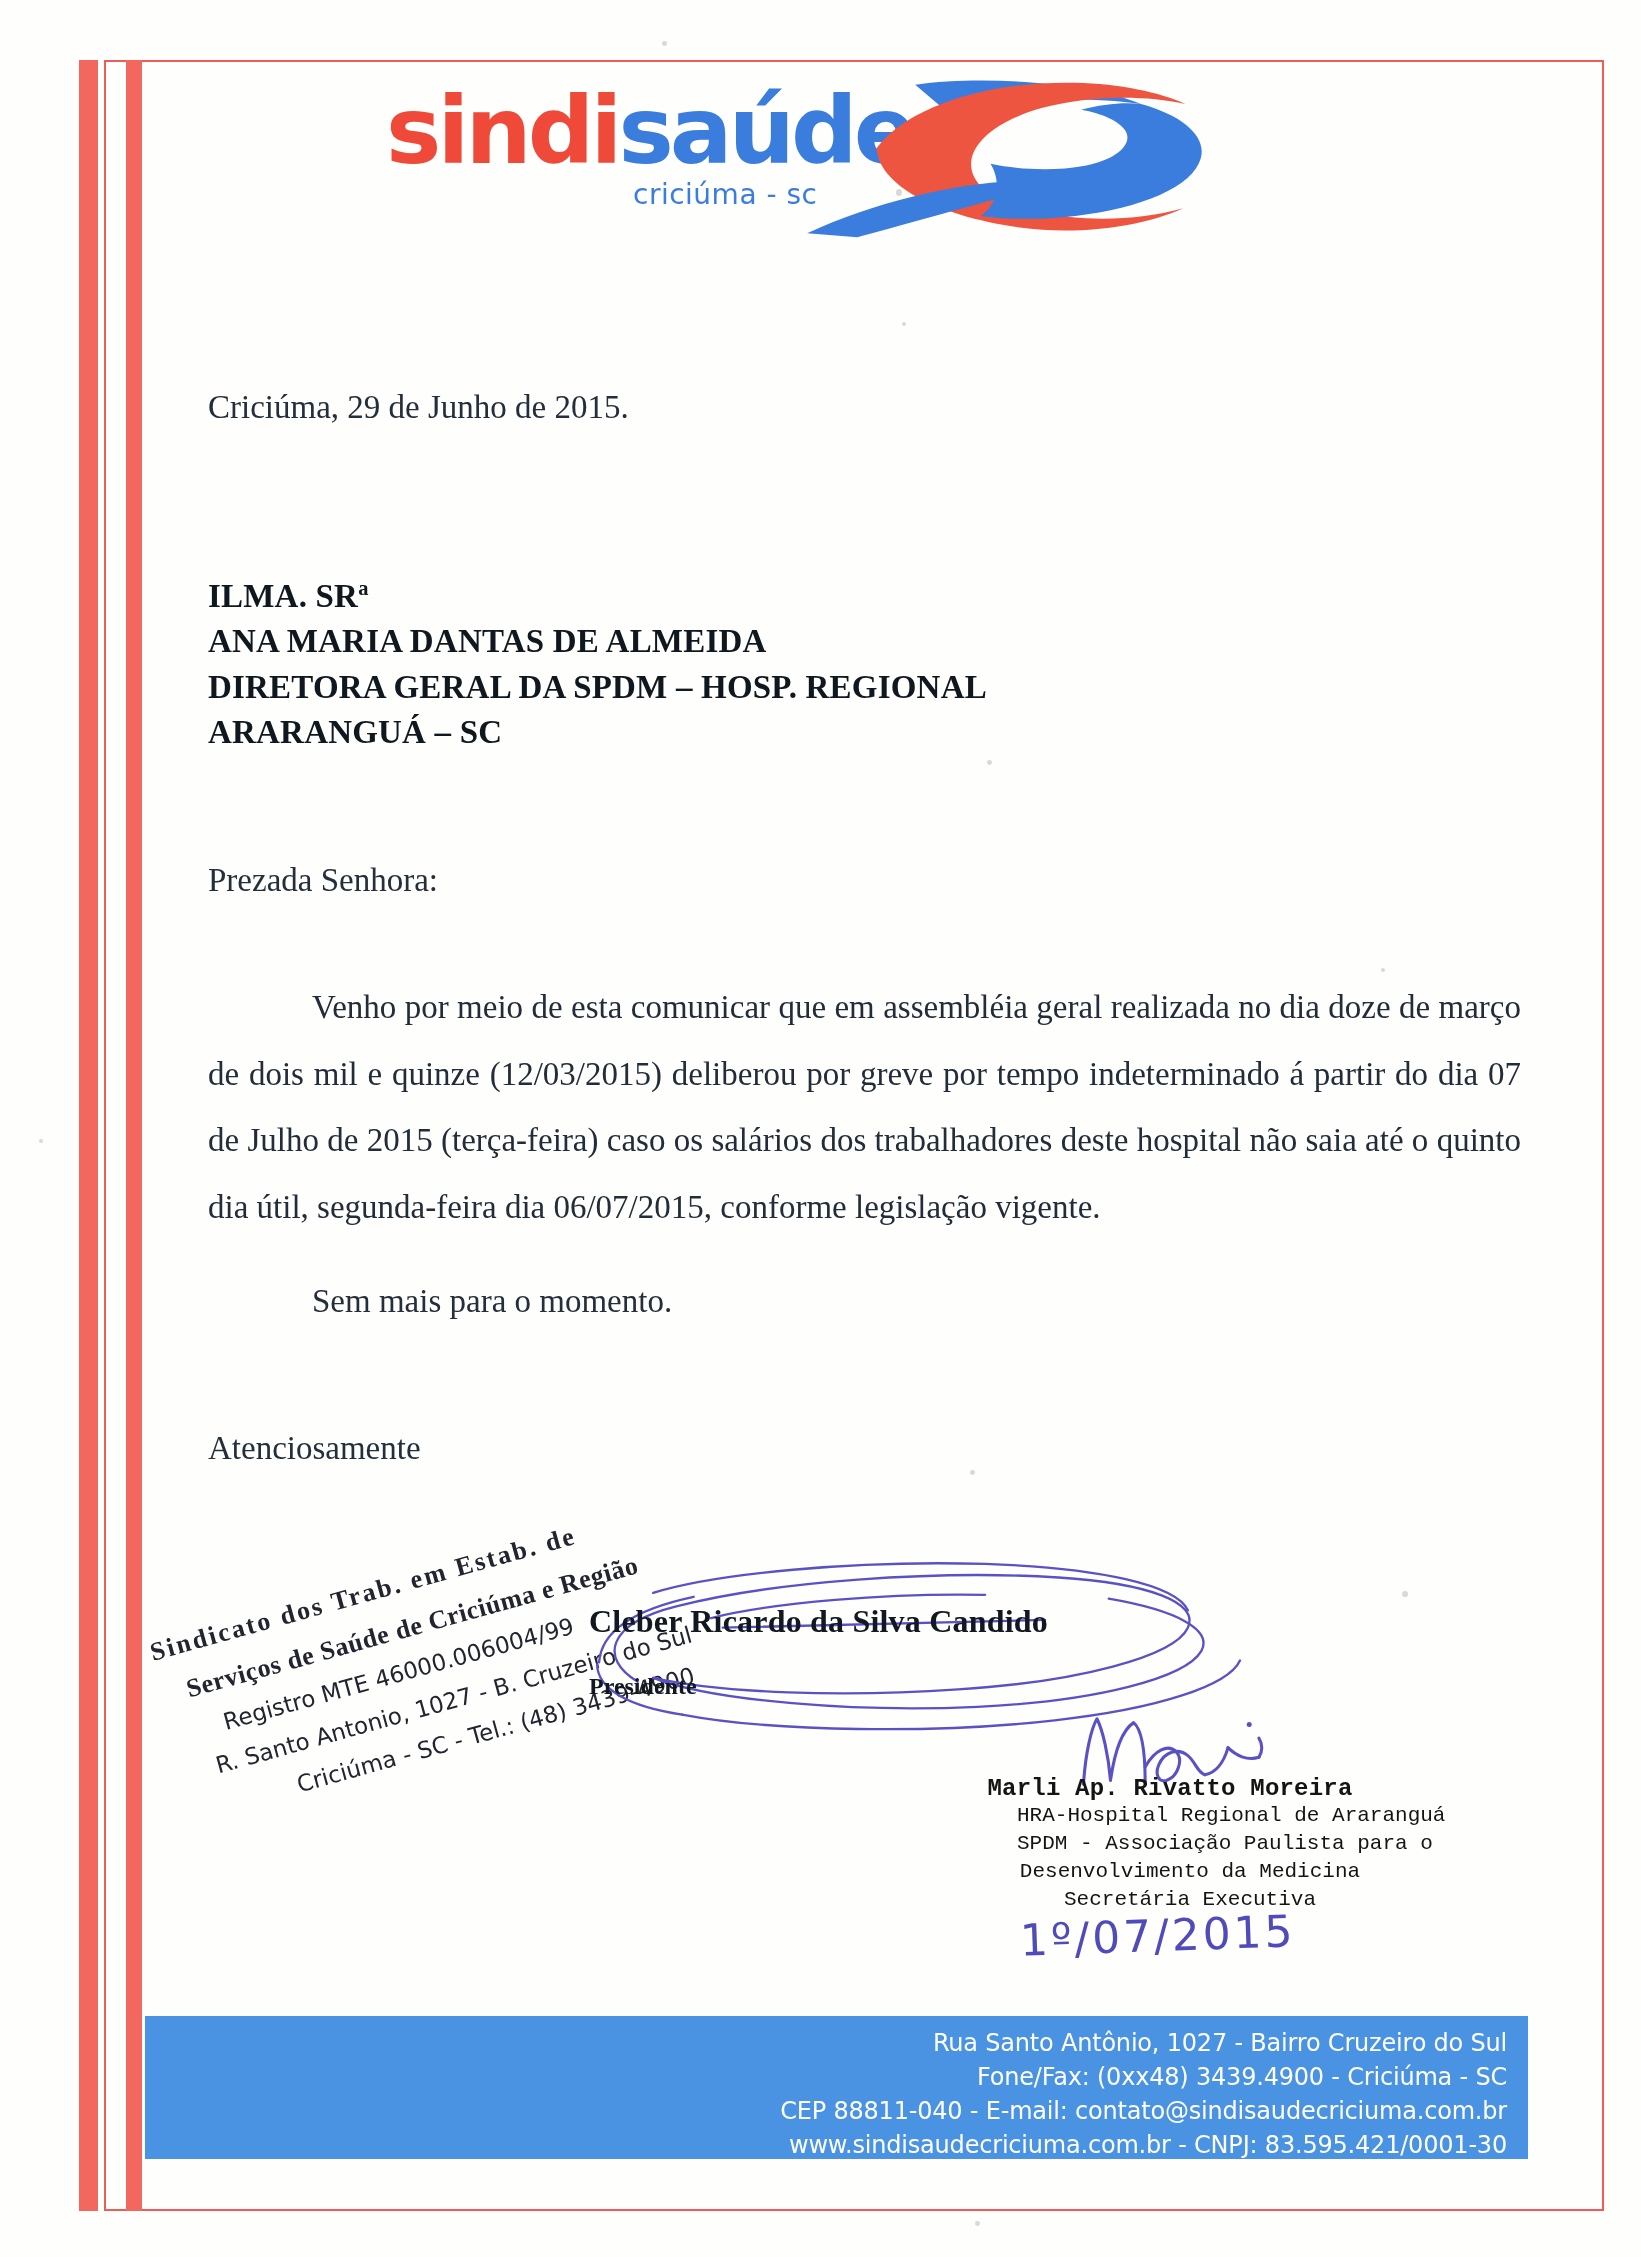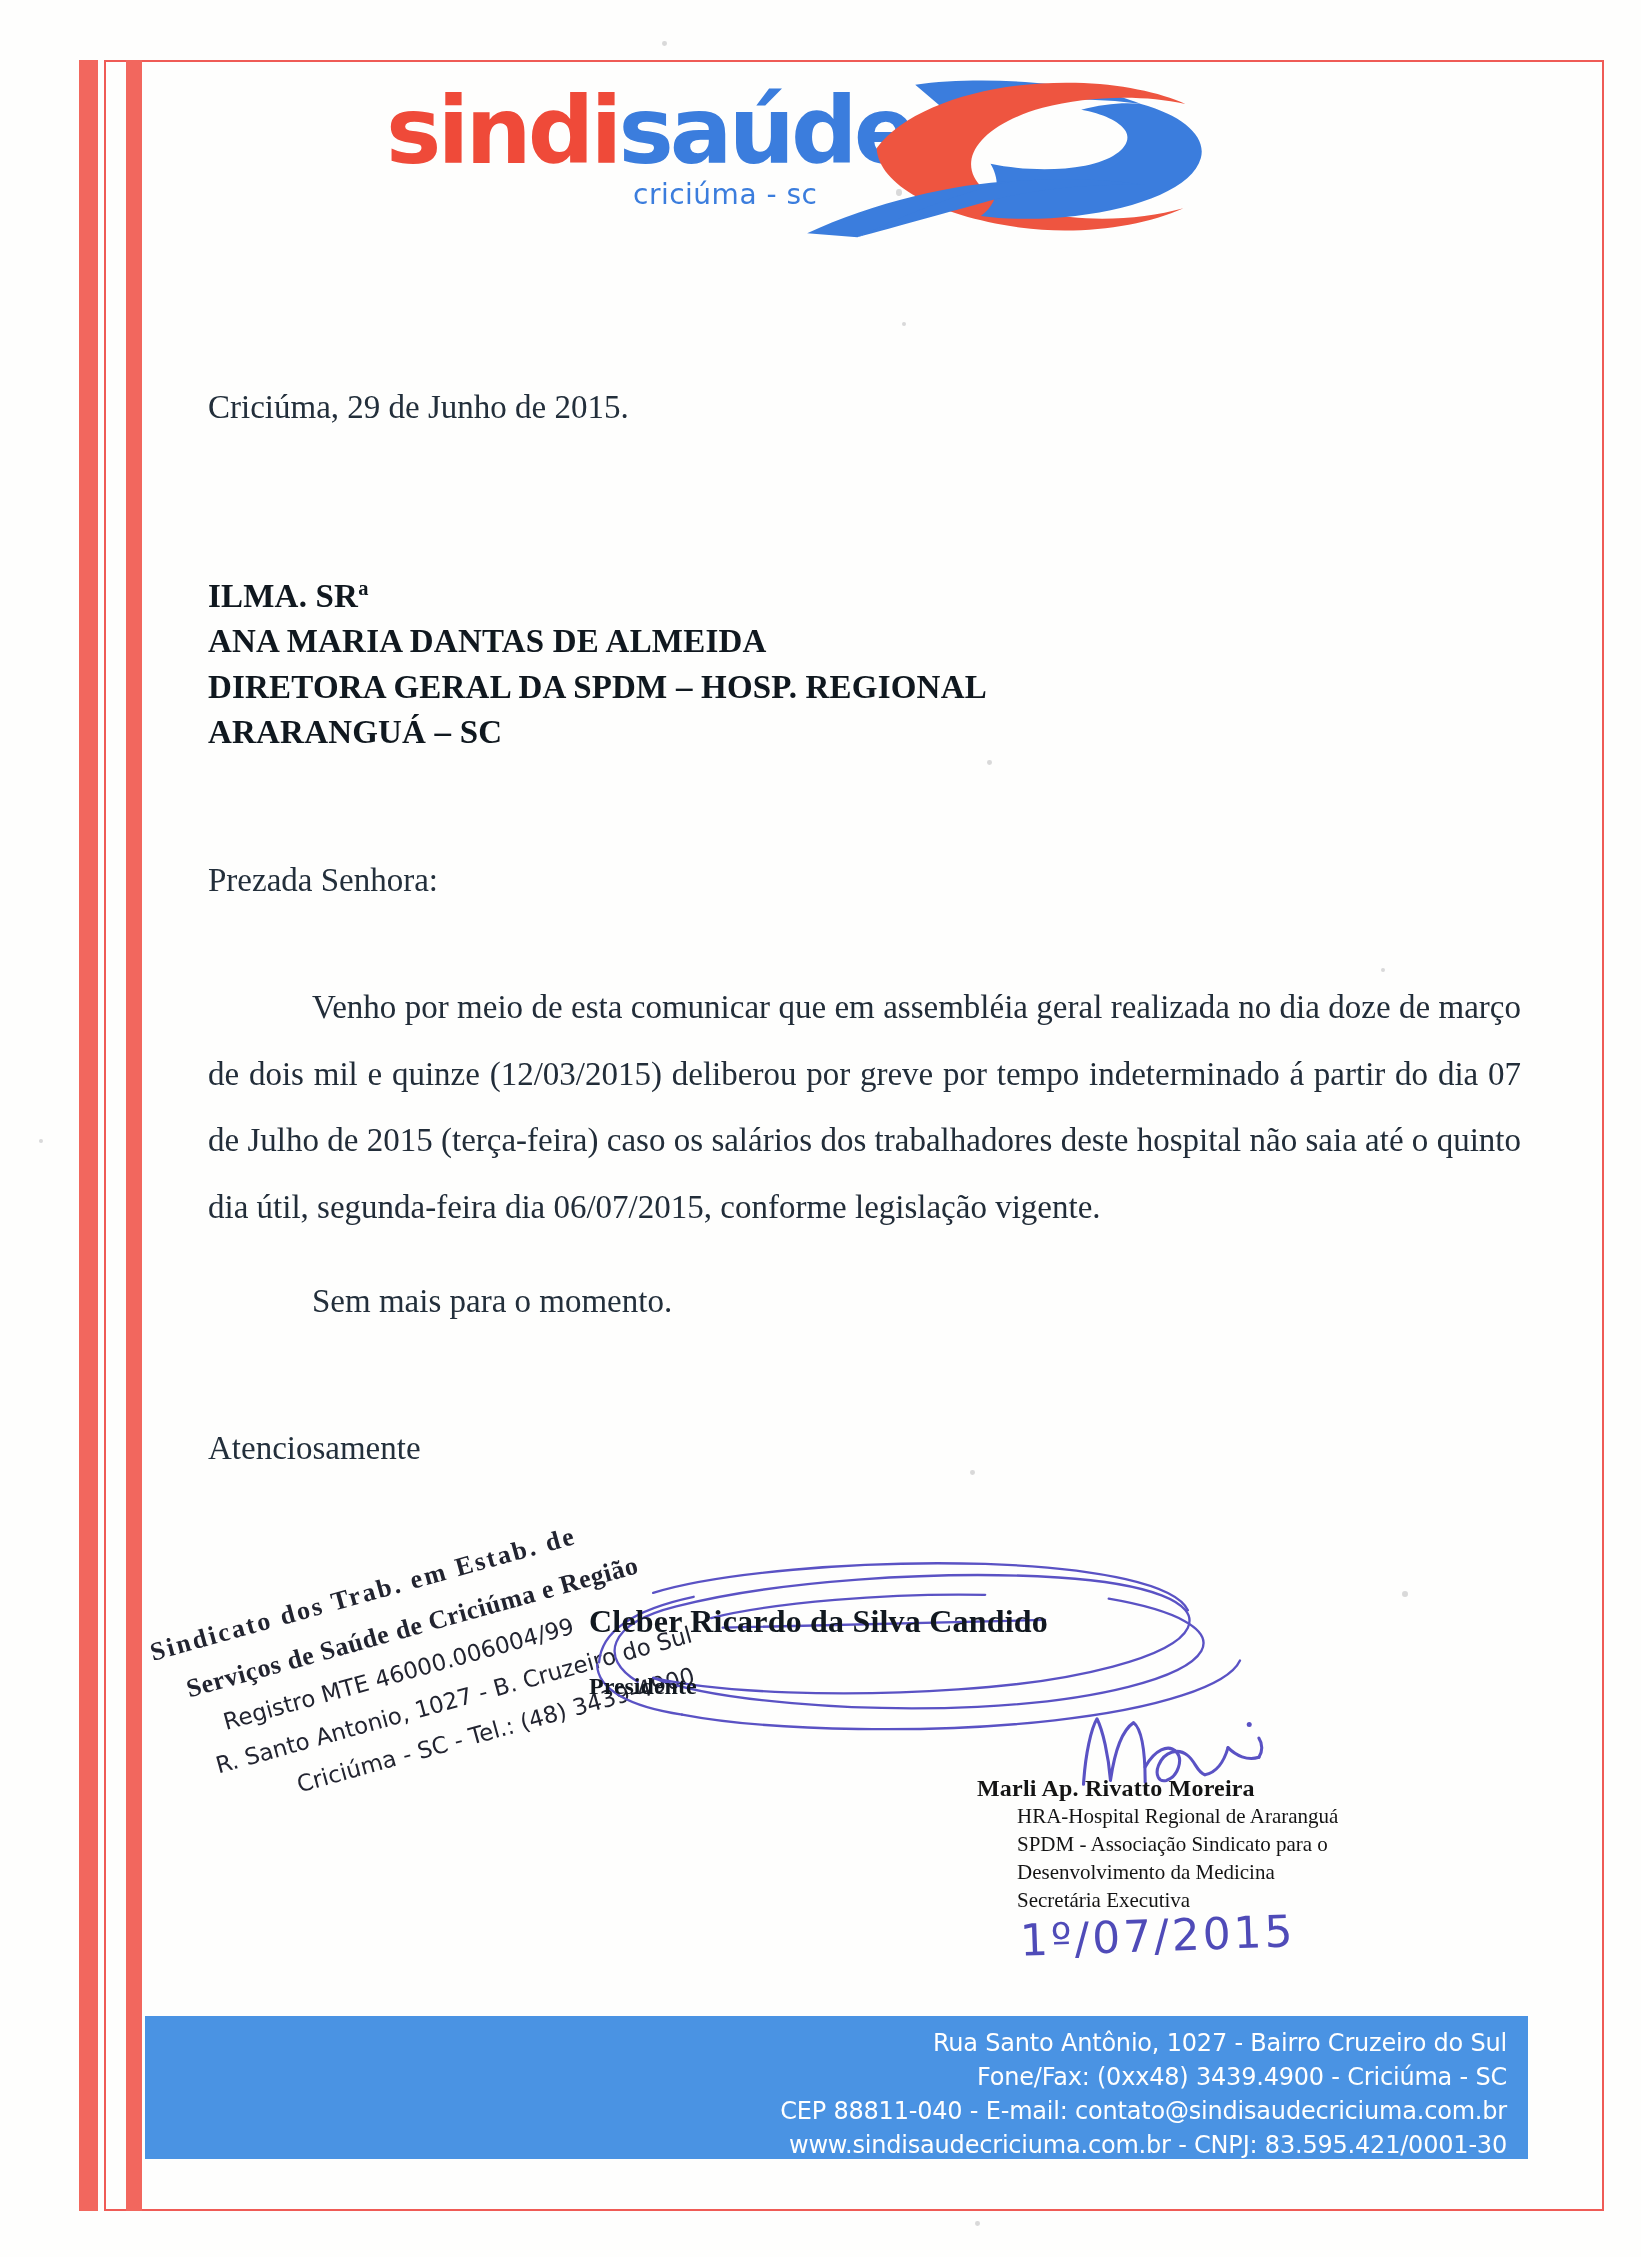--- a/index.html
+++ b/index.html
@@ -195,22 +195,22 @@
   #union-stamp .st-l3 { margin-left: 52px; }
   #union-stamp .st-l4 { margin-left: 33px; }
   #union-stamp .st-l5 { margin-left: 106px; }
   #union-stamp > div { line-height: 1.72; }
 
   
   #receipt-stamp {
     position: absolute;
     left: 977px; top: 1775px;
     width: 386px;
-    text-align: left;
-    font-family: Liberation Serif, serif;
+    text-align: center;
+    font-family: Liberation Mono, monospace;
     color: #141414;
   }
   #receipt-stamp .rs-name {
     font-size: 24px;
     font-weight: 700;
     letter-spacing: 0.2px;
     white-space: nowrap;
   }
   #receipt-stamp .rs-line {
     font-size: 21px;
@@ -360,21 +360,21 @@
       <path d="M140 68 C 152 66 160 54 164 40"></path>
       <path d="M164 40 C 172 48 184 54 196 50"></path>
       <path d="M196 50 C 200 44 200 36 196 30"></path>
     </g>
     <circle cx="186" cy="16" r="2.6" fill="#5a52c4"></circle>
   </svg>
 
   <div id="receipt-stamp">
     <div class="rs-name">Marli Ap. Rivatto Moreira</div>
     <div class="rs-line">HRA-Hospital Regional de Araranguá</div>
-    <div class="rs-line">SPDM - Associação Sindicato para o</div>
+    <div class="rs-line">SPDM - Associação Paulista para o</div>
     <div class="rs-line">Desenvolvimento da Medicina</div>
     <div class="rs-line">Secretária Executiva</div>
   </div>
 
   <div id="hand-date">1º/07/2015</div>
 
   <div id="footer-band">
     <div id="footer-text">
       <div>Rua Santo Antônio, 1027 - Bairro Cruzeiro do Sul</div>
       <div>Fone/Fax: (0xx48) 3439.4900 - Criciúma - SC</div>

